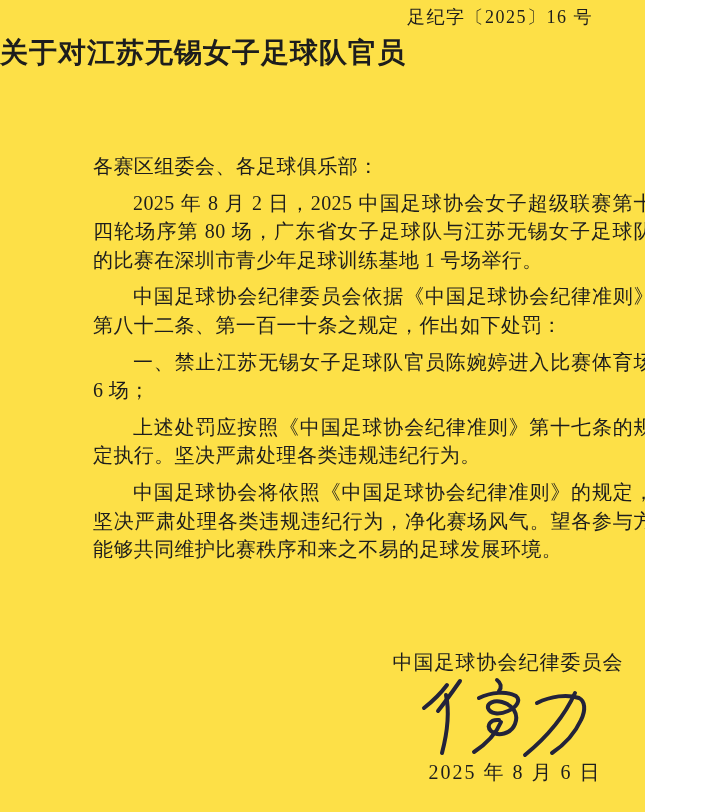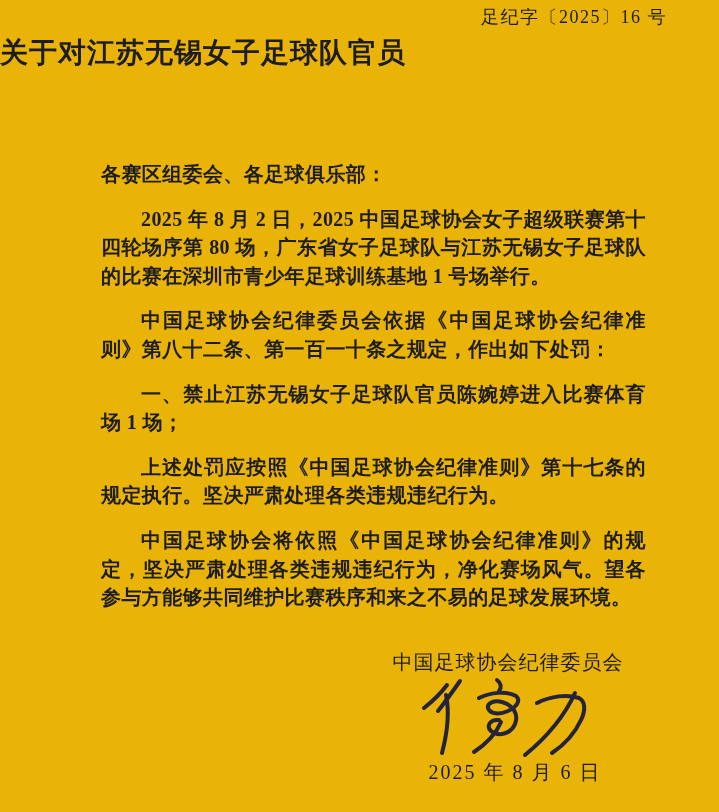--- a/index.html
+++ b/index.html
@@ -1,20 +1,20 @@
 <!DOCTYPE html>
 <html><head>
 <meta charset="utf-8">
 <style>
   html, body { margin: 0; padding: 0; background: #ffffff; }
   .page {
     position: relative;
-    width: 719px;
+    width: 645px;
     height: 812px;
-    background: #eab308;
+    background: #fde047;
     font-family: "Liberation Serif", "DejaVu Serif", serif;
     color: #1d1d1d;
     overflow: hidden;
   }
   .ref-number {
     position: absolute;
     top: 5px;
     right: 52px;
     font-size: 18px;
     letter-spacing: 1.5px;
@@ -33,21 +33,21 @@
   .doc-body {
     position: absolute;
     top: 144px;
     left: 85px;
     width: 577px;
     font-size: 20px;
     line-height: 28.6px;
     text-align: justify;
     letter-spacing: 0.4px;
   }
-  .doc-body p { margin: 16px; text-indent: 2em; font-weight: bold; }
+  .doc-body p { margin: 8px; text-indent: 2em; }
   .doc-body p.salutation { text-indent: 0; }
   .signoff {
     position: absolute;
     top: 647px;
     left: 358px;
     width: 300px;
     text-align: center;
     font-size: 20px;
     line-height: 30px;
     letter-spacing: 1px;
@@ -63,21 +63,21 @@
   <div class="ref-number">足纪字〔2025〕16 号</div>
 
   <div class="doc-title">
     <div>关于对江苏无锡女子足球队官员</div>
   </div>
 
   <div class="doc-body">
     <p class="salutation">各赛区组委会、各足球俱乐部：</p>
     <p>2025 年 8 月 2 日，2025 中国足球协会女子超级联赛第十四轮场序第 80 场，广东省女子足球队与江苏无锡女子足球队的比赛在深圳市青少年足球训练基地 1 号场举行。</p>
     <p>中国足球协会纪律委员会依据《中国足球协会纪律准则》第八十二条、第一百一十条之规定，作出如下处罚：</p>
-    <p>一、禁止江苏无锡女子足球队官员陈婉婷进入比赛体育场 1 场；</p>
+    <p>一、禁止江苏无锡女子足球队官员陈婉婷进入比赛体育场 6 场；</p>
     <p>上述处罚应按照《中国足球协会纪律准则》第十七条的规定执行。坚决严肃处理各类违规违纪行为。</p>
     <p>中国足球协会将依照《中国足球协会纪律准则》的规定，坚决严肃处理各类违规违纪行为，净化赛场风气。望各参与方能够共同维护比赛秩序和来之不易的足球发展环境。</p>
   </div>
 
   <div class="signoff">
     <div>中国足球协会纪律委员会</div>
 
     <svg class="sig-svg" width="190" height="86" viewBox="0 0 190 86" aria-label="handwritten signature">
       <g fill="none" stroke="#23233a" stroke-width="4" stroke-linecap="round" stroke-linejoin="round">
 

